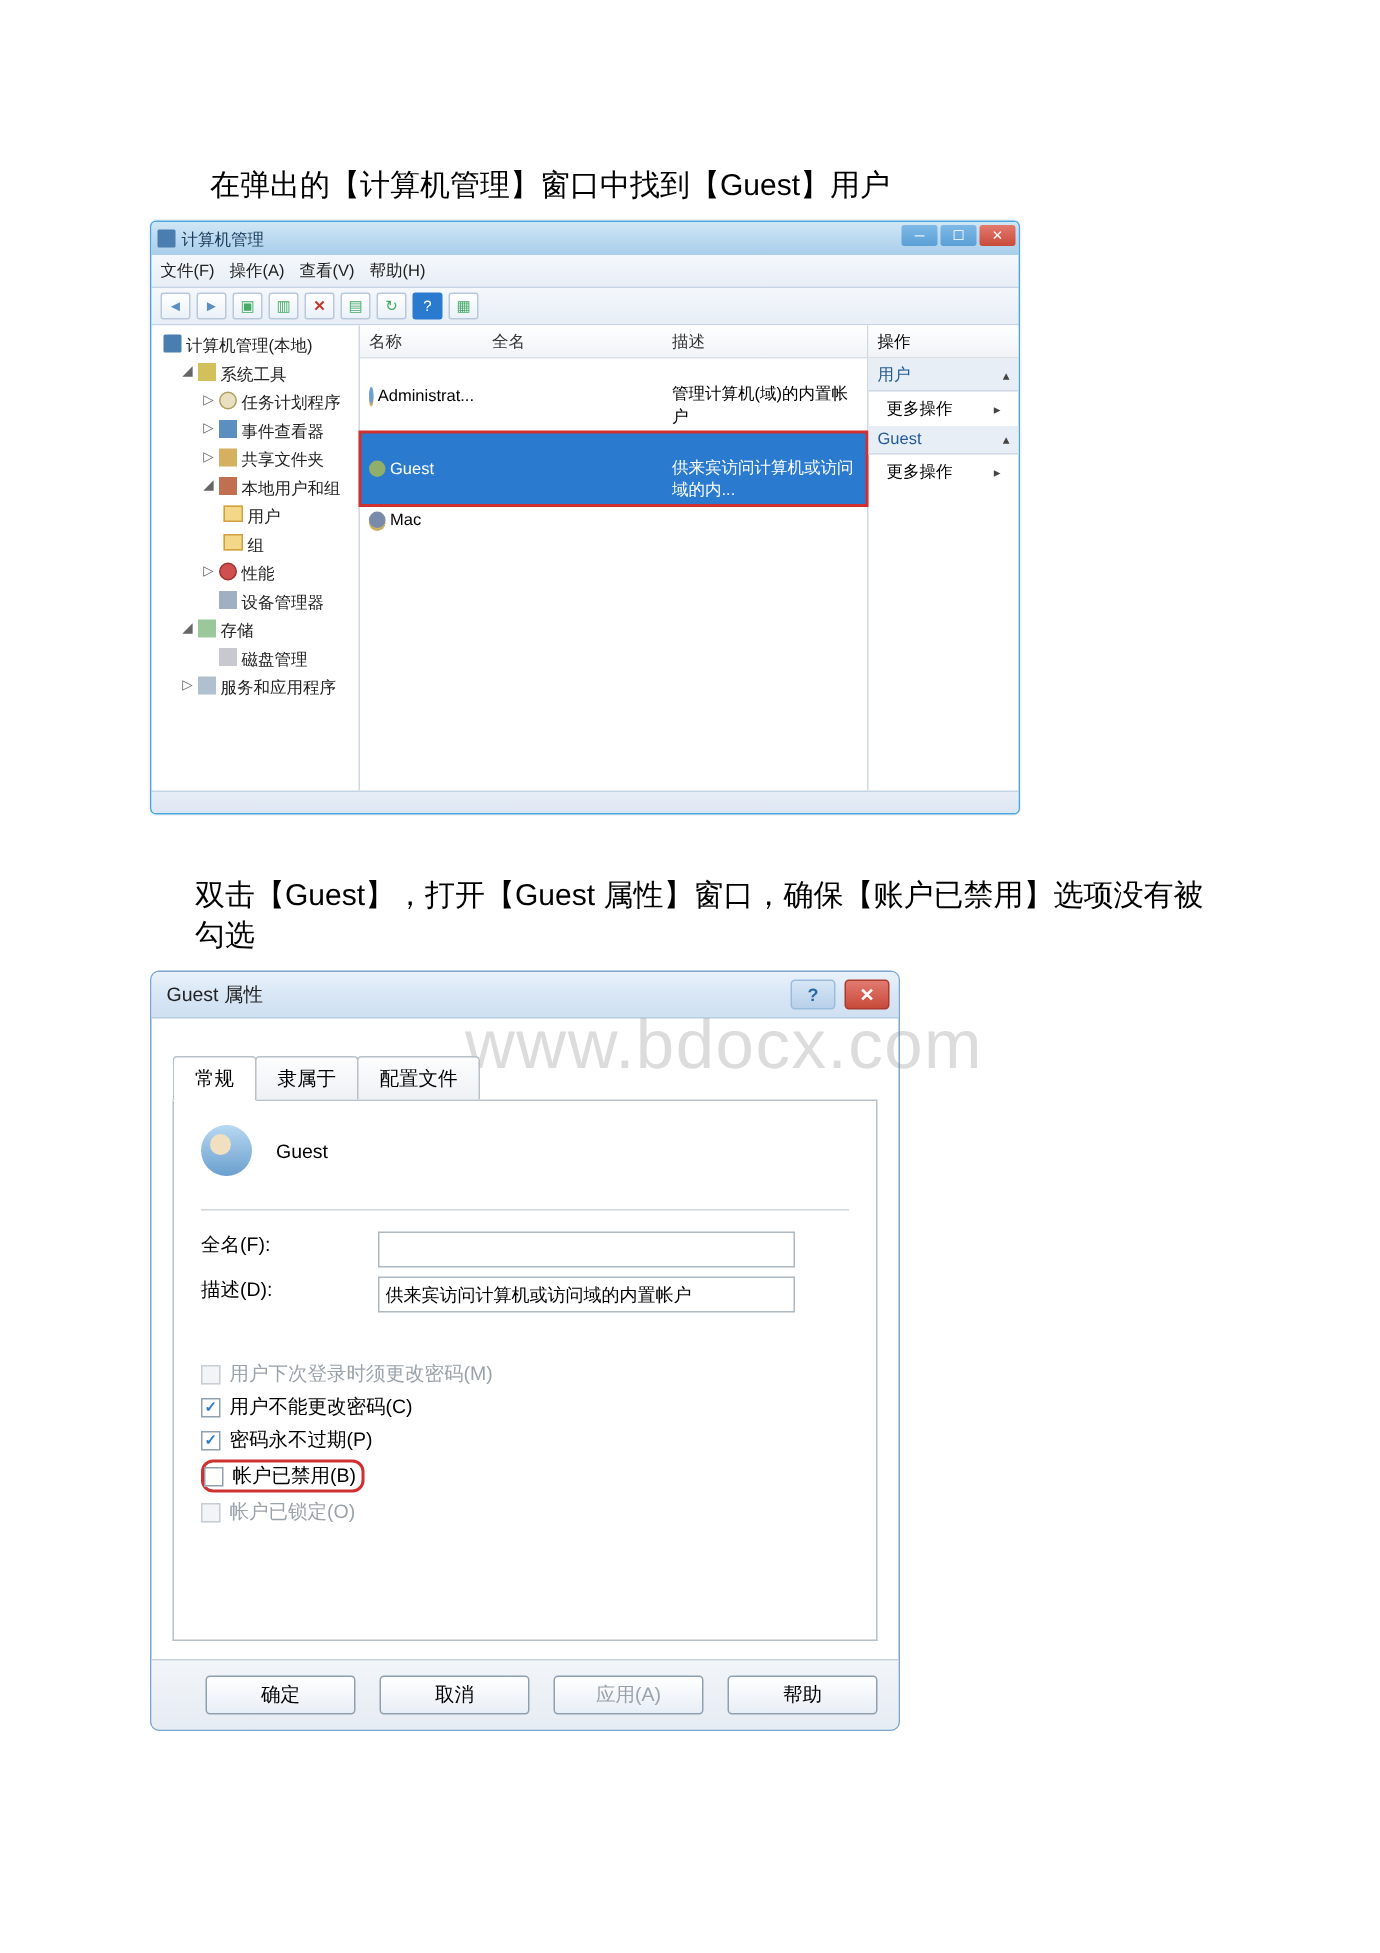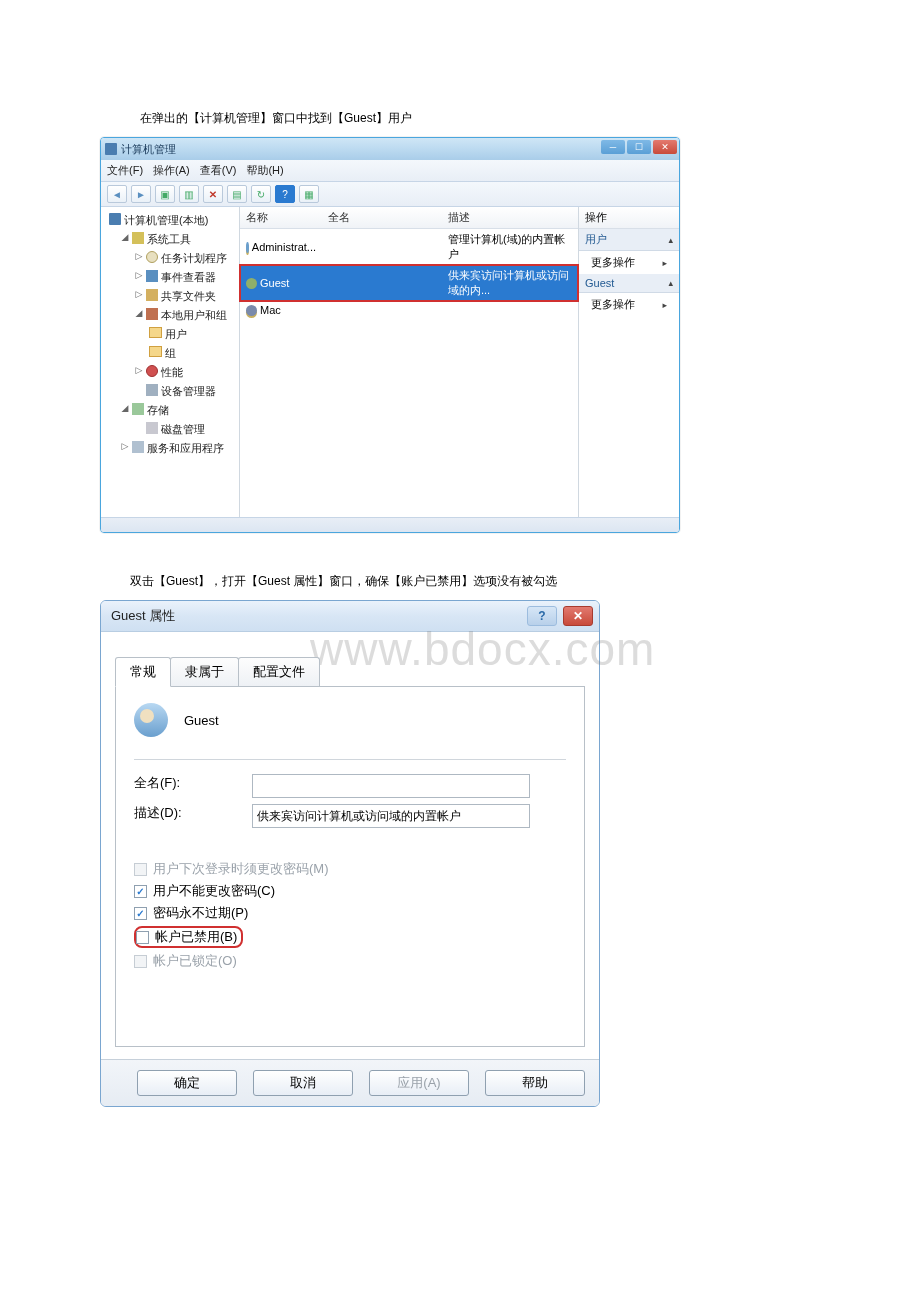--- a/index.html
+++ b/index.html
@@ -8,21 +8,21 @@
     background: #fff;
     font-family: "Microsoft YaHei", SimSun, Arial, sans-serif;
     font-size: 14px;
     color: #000;
     width: 920px;
   }
   .page {
     padding: 110px 100px 40px 100px;
   }
   .instruction {
-    font-size: 12px;
+    font-size: 20px;
     margin: 0 0 10px 40px;
   }
   
   .win1 {
     width: 578px;
     border: 1px solid #4aa6de;
     border-radius: 4px;
     overflow: hidden;
     box-shadow: 0 0 0 1px rgba(0,0,0,.05);
     margin-bottom: 40px;
@@ -143,21 +143,21 @@
   .col-full { width: 108px; }
   .col-desc { flex:1; }
   .mid-rows { flex:1; }
   .mid-row {
     display: flex;
     padding: 2px 0;
   }
   .mid-row > div { padding: 1px 6px; }
   .mid-row .name { width: 70px; display:flex; gap:3px; align-items:center; }
   .mid-row .full { width: 108px; }
-  .mid-row .desc { flex:1; }
+  .mid-row .desc { flex:1;margin-top:13px; }
   .uicon { width:11px;height:11px; background:#6a9fce; border-radius:50%; display:inline-block; box-shadow: 0 2px 0 #c8b060;}
   .uicon.g { background:#8faf6a; }
   .uicon.m { background:#7a8aab; }
   .mid-row.sel {
     background:#2a7ad0; color:#fff;
     outline: 2px solid #d03030;
     outline-offset: -1px;
   }
   .mid-row.sel .uicon { box-shadow:none; }
   .actions {

